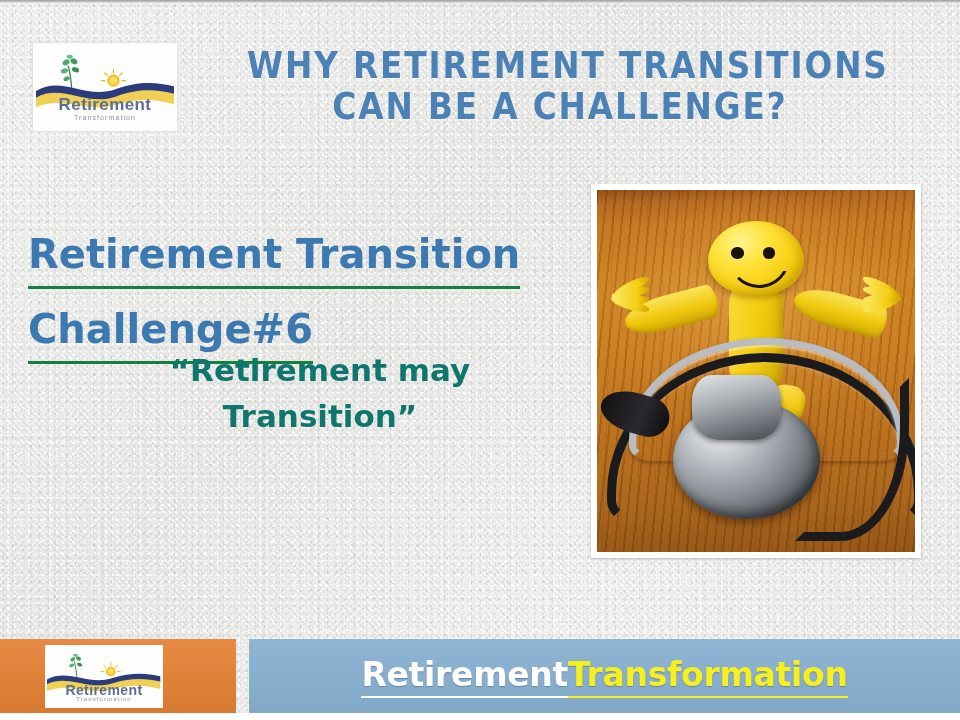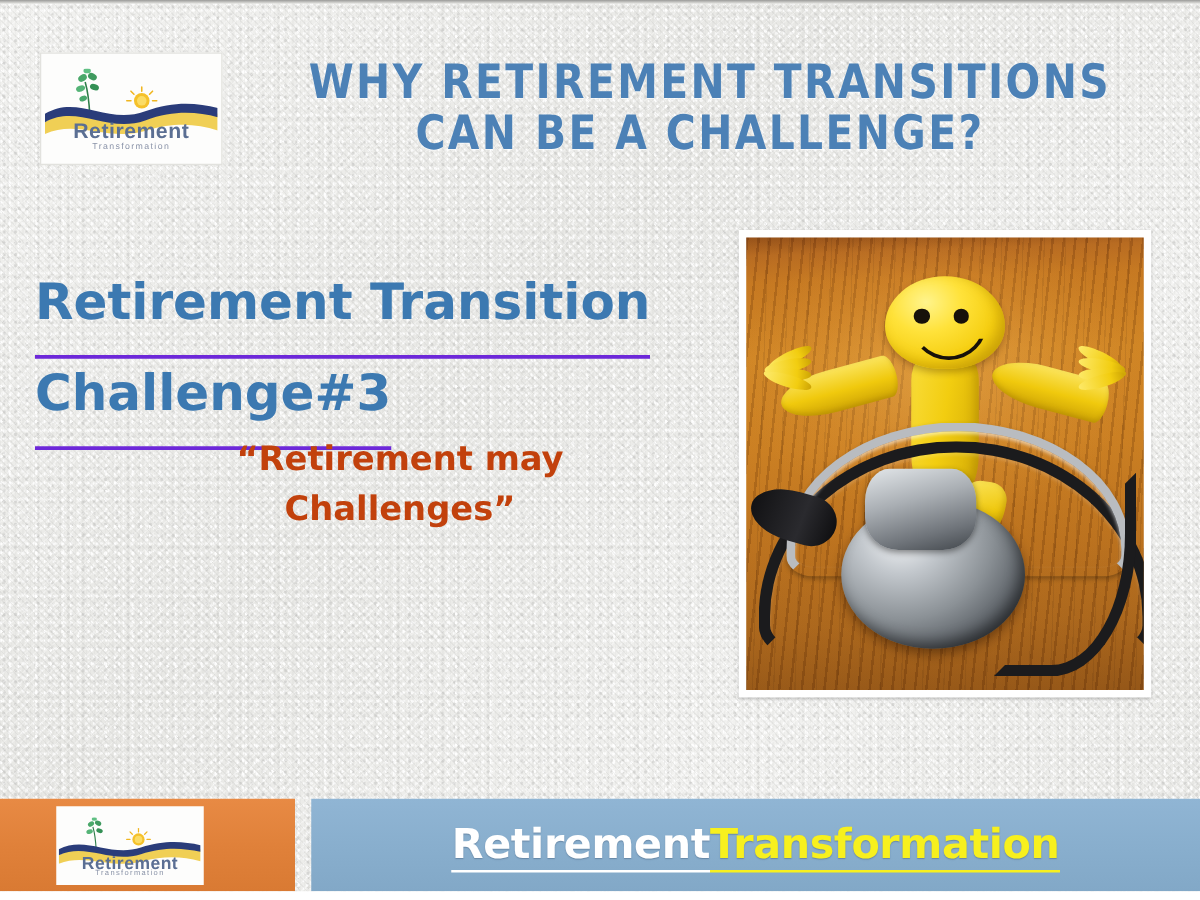--- a/index.html
+++ b/index.html
@@ -123,36 +123,37 @@
     top: 214px;
     width: 540px;
     color: #3c79b1;
     font-family: "DejaVu Sans", sans-serif;
     font-weight: bold;
     font-size: 40px;
     line-height: 1.42;
   }
   .headline .h-line {
     display: inline-block;
-    border-bottom: 3px solid #6d28d9;
-    padding-bottom: 13px;
+    border-bottom: 3px solid #15803d;
+    padding-bottom: 3px;
     white-space: nowrap;
+    margin-top: 12px;
   }
   .headline .h-row { display: block; }
 
   .quote {
     position: absolute;
     left: 70px;
     top: 348px;
     width: 500px;
     text-align: center;
-    color: #c2410c;
+    color: #0f766e;
     font-family: "DejaVu Sans", sans-serif;
     font-weight: bold;
-    font-size: 27px;
+    font-size: 31px;
     line-height: 1.47;
   }
   .quote .q-row { display: block; white-space: nowrap; }
 
   
   .photo-frame {
     position: absolute;
     left: 591px;
     top: 184px;
     width: 330px;
@@ -415,27 +416,27 @@
   <div class="slide-title">
     <span class="t-line">Why Retirement Transitions</span>
     <span class="t-line">Can Be a Challenge?</span>
   </div>
 
   <div class="headline">
     <span class="h-row">
       <span class="h-line">Retirement Transition</span>
     </span>
     <span class="h-row">
-      <span class="h-line">Challenge#3</span>
+      <span class="h-line">Challenge#6</span>
     </span>
   </div>
 
   <div class="quote">
     <span class="q-row">“Retirement may</span>
-    <span class="q-row">Challenges”</span>
+    <span class="q-row">Transition”</span>
   </div>
 
   <div class="photo-frame">
     <div class="photo">
       <div class="wood-grain"></div>
       <div class="wood-shine"></div>
 
       <div class="toy">
         <div class="arm left"></div>
         <div class="arm right"></div>

